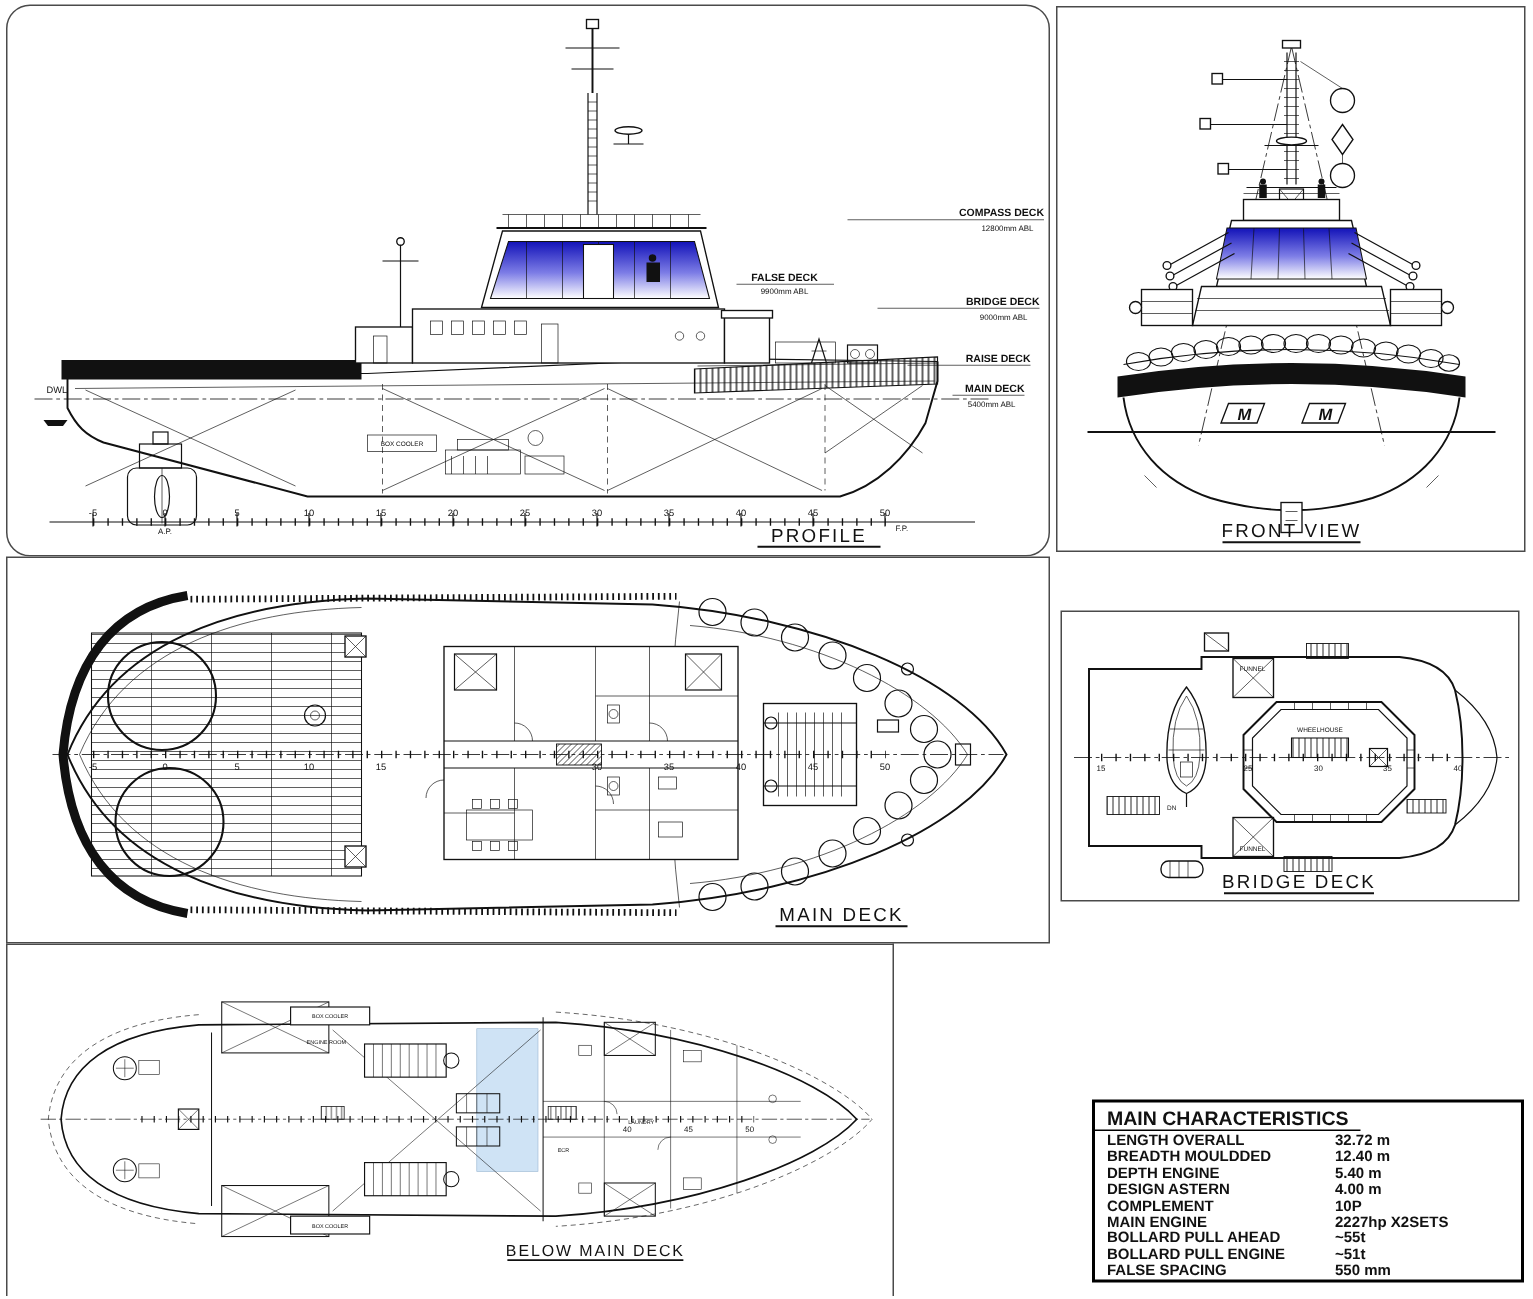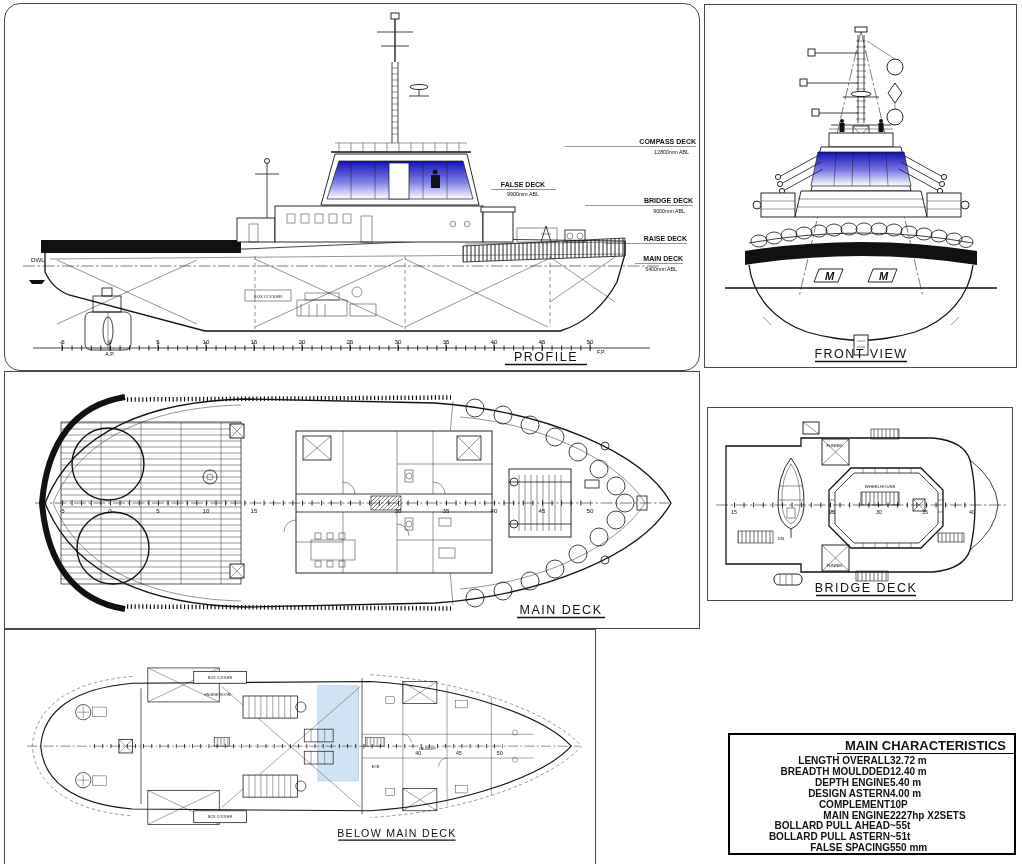--- a/index.html
+++ b/index.html
@@ -22,25 +22,25 @@
   .cl{stroke:#111;fill:none;stroke-width:.55;stroke-dasharray:12 2.5 2.5 2.5;}
   .tick{stroke:#111;stroke-width:5;stroke-dasharray:.9 8.7;fill:none;}
   .t4{font-size:4.3px;}
   .t5{font-size:5.3px;}
   .t6{font-size:6.2px;}
   .t7{font-size:7px;font-weight:bold;}
   .t12{font-size:12.5px;letter-spacing:1.5px;}
   
   #char-table{position:absolute;left:728px;top:733px;width:288px;height:122px;border:2px solid #000;
               background:#fff;font-weight:bold;box-sizing:border-box;}
-  #char-table .char-title{text-align:right;font-size:13px;margin-top:3px;}
+  #char-table .char-title{text-align:left;font-size:13px;margin-top:3px;}
   #char-table .char-title span{border-bottom:1.6px solid #000;padding:0 8px 0px;}
   .char-rows{margin:3px 6px 0 8px;}
   .char-row{display:flex;font-size:10px;line-height:10.9px;white-space:nowrap;}
-  .char-row .cl-lab{width:152px;text-align:right;}
+  .char-row .cl-lab{width:152px;}
 </style>
 </head>
 <body>
 
 <div id="sheet">
 
   <div class="panel" id="p-profile">
     <svg viewBox="0 0 694 366">
       <defs>
         <linearGradient id="gA" x1="0" y1="0" x2="0" y2="1">
@@ -780,21 +780,21 @@
       </div>
       <div class="char-row">
         <span class="cl-lab">MAIN ENGINE</span>
           <span>2227hp X2SETS</span>
       </div>
       <div class="char-row">
         <span class="cl-lab">BOLLARD PULL AHEAD</span>
           <span>~55t</span>
       </div>
       <div class="char-row">
-        <span class="cl-lab">BOLLARD PULL ASTERN</span>
+        <span class="cl-lab">BOLLARD PULL ENGINE</span>
           <span>~51t</span>
       </div>
       <div class="char-row">
         <span class="cl-lab">FALSE SPACING</span>
           <span>550 mm</span>
       </div>
     </div>
   </div>
 
 </div>

